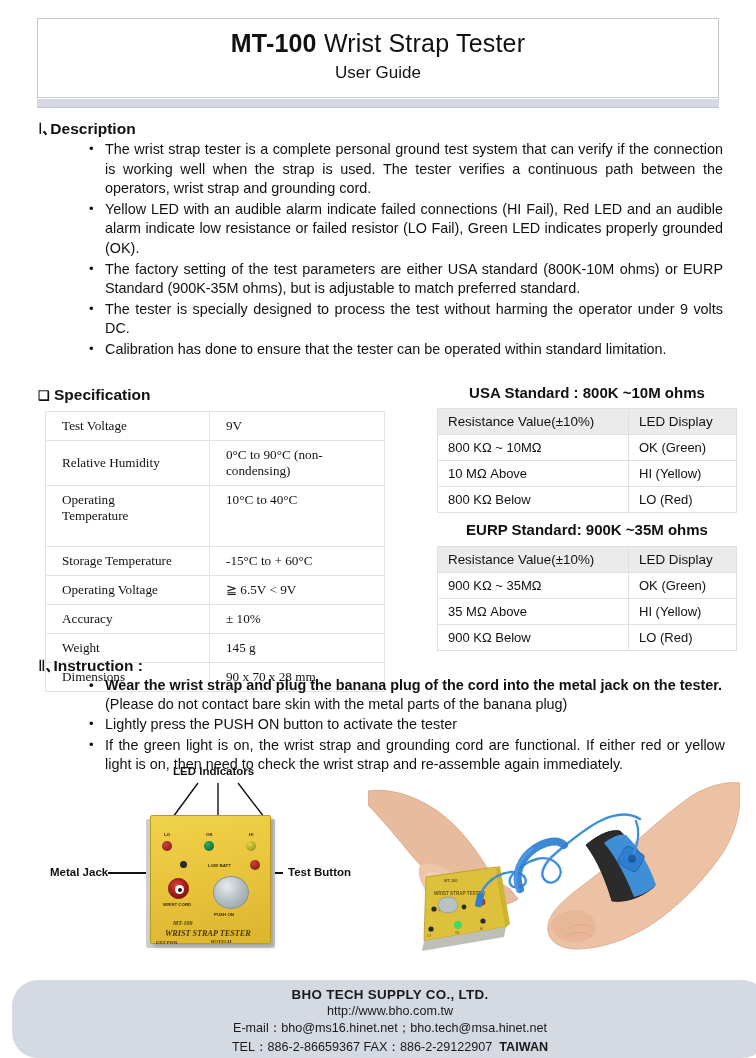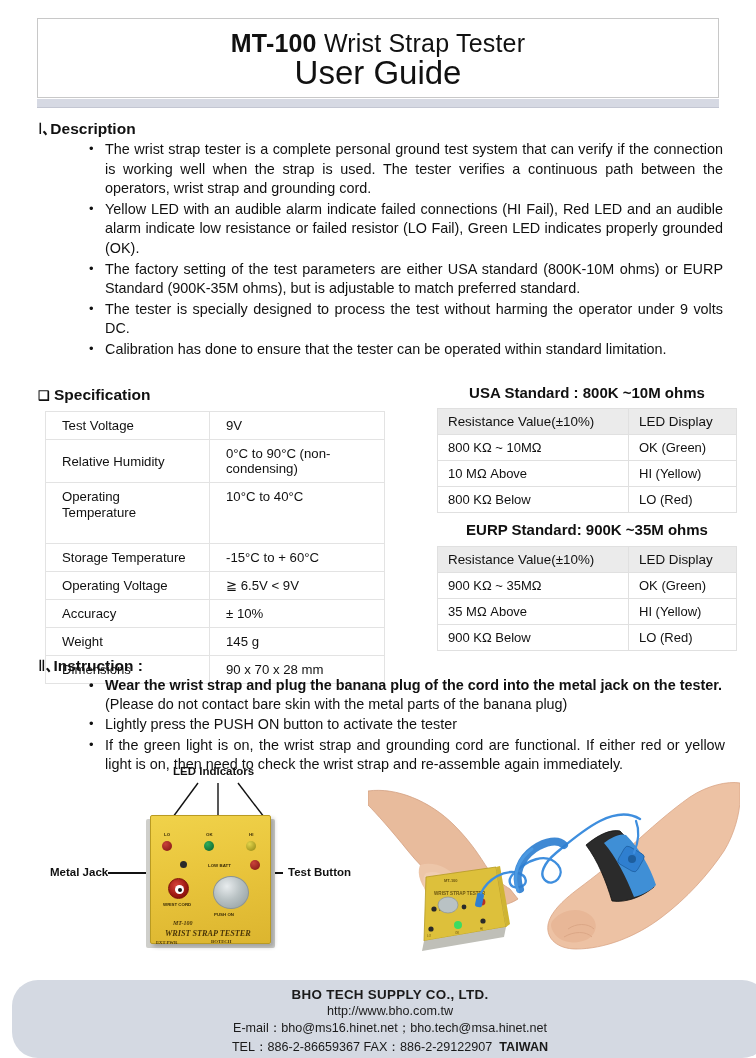--- a/index.html
+++ b/index.html
@@ -15,21 +15,21 @@
   
   .header-box{
     position:absolute; left:37px; top:18px; width:682px; height:80px;
     border:1px solid #c8c8c8; background:#fff;
   }
   .header-title{
     text-align:center; font-size:25px; line-height:29px;
     padding-top:10px; letter-spacing:.2px; color:#111;
   }
   .header-title .model{ font-weight:bold; }
-  .header-sub{ text-align:center; font-size:33px; line-height:30px; color:#111; }
+  .header-sub{ text-align:center; font-size:17px; line-height:30px; color:#111; }
   .header-shadow{
     position:absolute; left:37px; top:99px; width:682px; height:9px;
     background:#d6d9e3; border-bottom:1px solid #c3c6d2;
   }
 
   
   .sec-head{
     position:absolute; font-size:15.5px; font-weight:bold; color:#111;
   }
   .sec-head .roman{ font-family:"Liberation Serif", serif; font-weight:normal; }
@@ -47,21 +47,21 @@
   .bullet.nb::before{ content:""; }
 
   
   table{ border-collapse:collapse; width:100%; }
   .spec-table{
     position:absolute; left:45px; top:411px; width:340px;
     font-size:13.2px;
   }
   .spec-table td{
     border:1px solid #e3e3e3;
-    padding:6px 0 6px 16px; color:#111; vertical-align:middle;
+    padding:6px 0 6px 16px; color:#111; vertical-align:middle;font-family:Liberation Serif, serif;
   }
   .spec-table td.k{ width:164px; }
   .spec-table tr.tall td{ padding-top:6px; padding-bottom:22px; }
 
   .std-title{
     position:absolute; font-size:15px; font-weight:bold; color:#111;
     text-align:center; width:300px; left:437px;
   }
   .std-table{
     position:absolute; left:437px; width:300px; font-size:13px;

